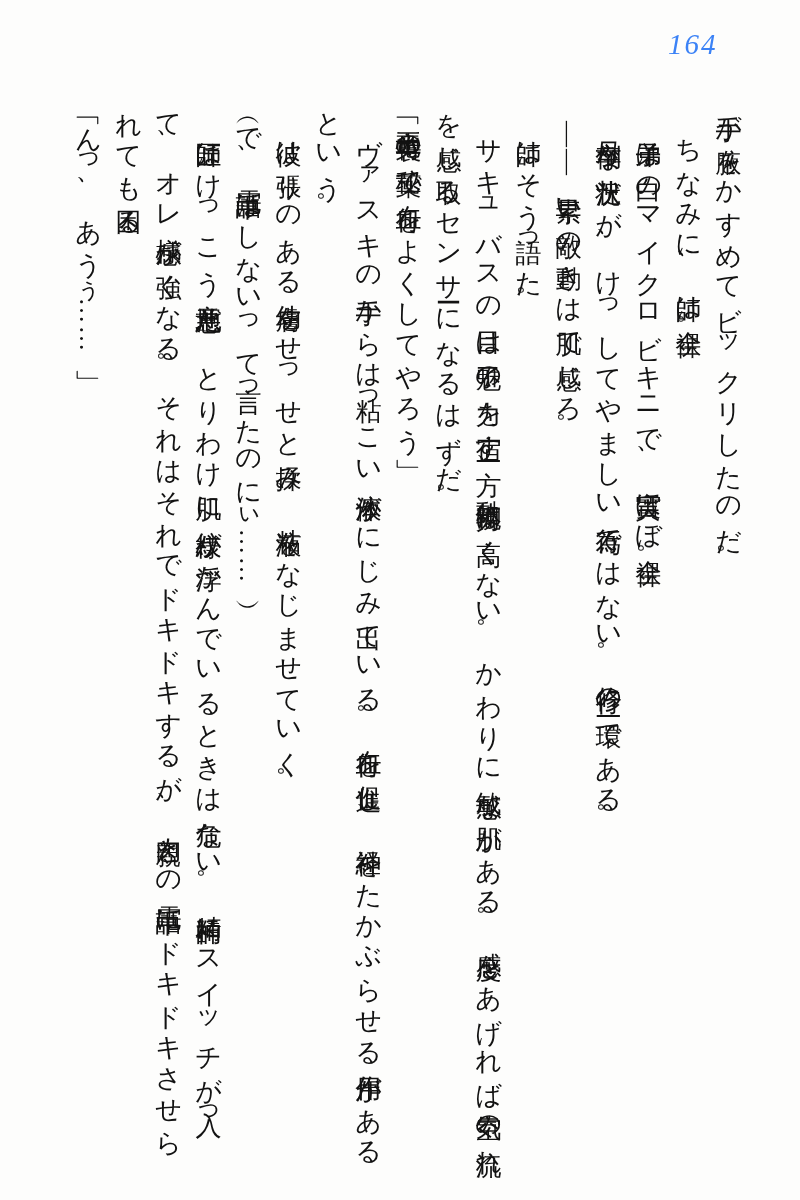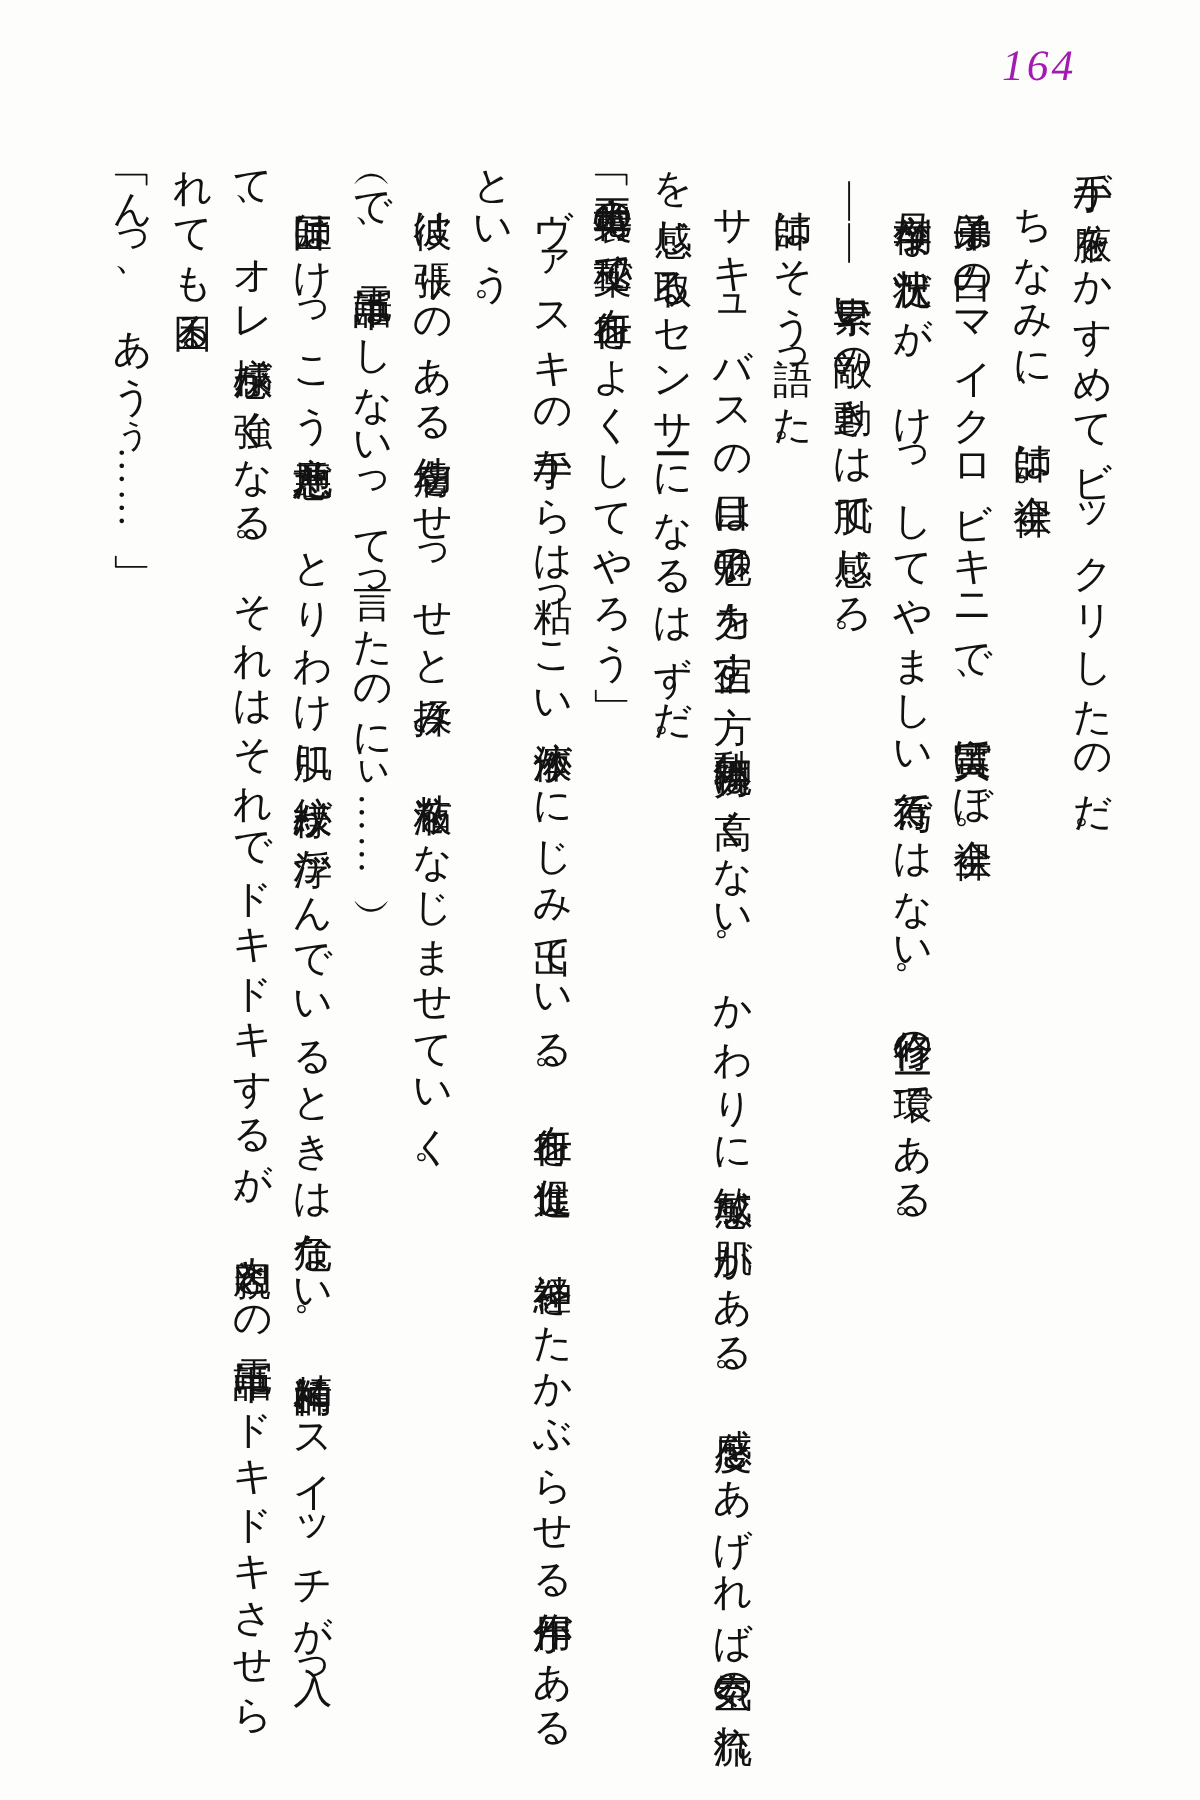--- a/index.html
+++ b/index.html
@@ -14,21 +14,21 @@
     overflow: hidden;
     font-family: "Liberation Serif", "DejaVu Serif", serif;
   }
   .page-number {
     position: absolute;
     top: 28px;
     left: 668px;
     font-size: 29px;
     font-style: italic;
     letter-spacing: 2px;
-    color: #a21caf;
+    color: #3b82f6;
   }
   .text-block {
     position: absolute;
     top: 95px;
     right: 52px;
     height: 1070px;
     writing-mode: vertical-rl;
     text-orientation: mixed;
     font-size: 26px;
     line-height: 40px;

